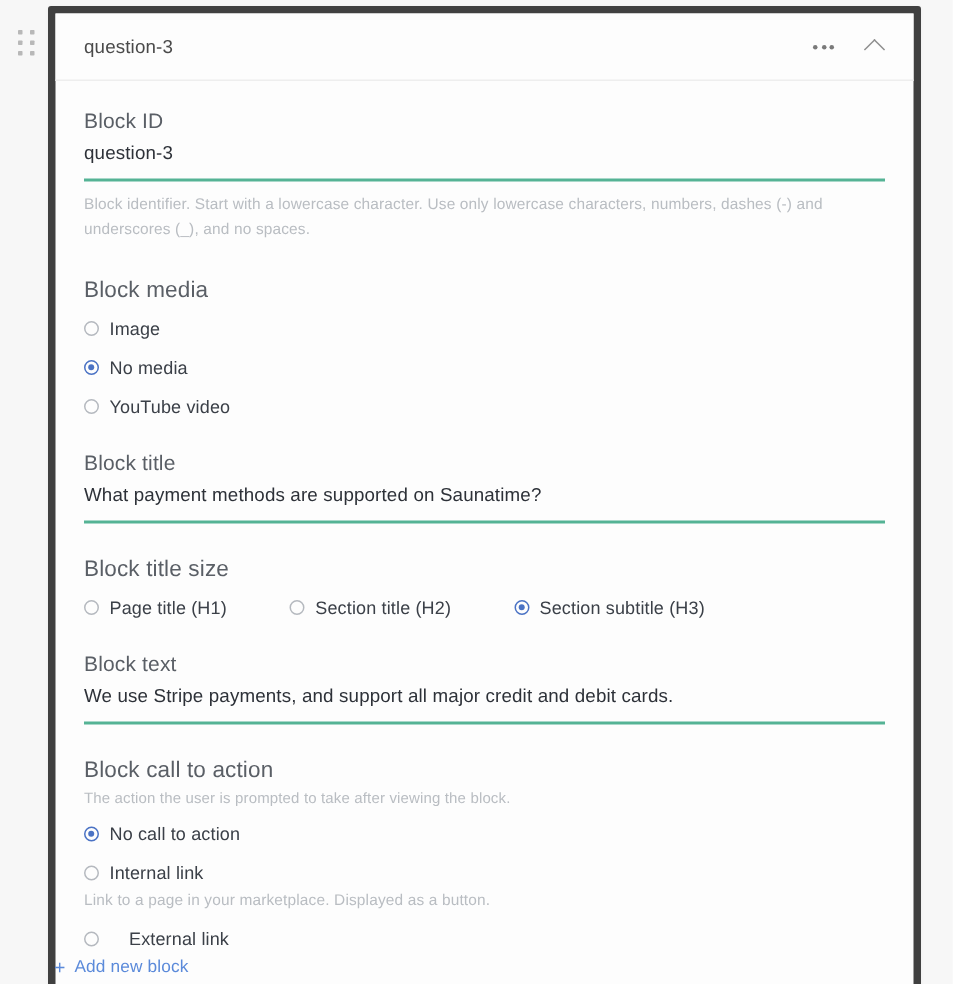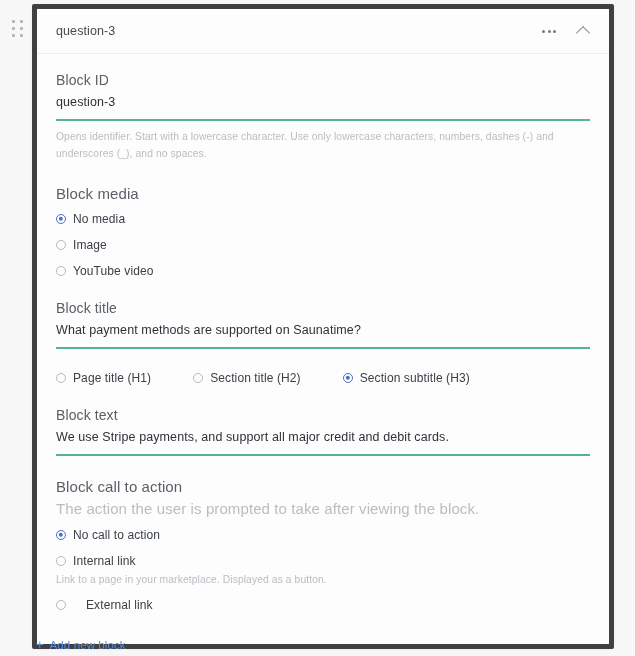--- a/index.html
+++ b/index.html
@@ -142,21 +142,21 @@
     margin-top: 22px;
   }
   .section-label {
     font-size: 15px;
     color: #5a5f66;
     letter-spacing: 0.1px;
     margin-bottom: 10px;
     font-weight: 400;
   }
   .section-sublabel {
-    font-size: 15px;
+    font-size: 10px;
     color: #b9bdc2;
     letter-spacing: 0.1px;
     margin-top: -5px;
     margin-bottom: 11px;
   }
 
   
   .radio-row {
     display: flex;
     align-items: center;
@@ -261,47 +261,48 @@
         </div>
       </div>
     </div>
 
     <div class="card-body">
 
       <div>
         <div class="field-label">Block ID</div>
         <div class="field-value">question-3</div>
         <div class="underline"></div>
-        <div class="helper">Opens identifier. Start with a lowercase character. Use only lowercase characters, numbers, dashes (-) and underscores (_), and no spaces.</div>
+        <div class="helper">Block identifier. Start with a lowercase character. Use only lowercase characters, numbers, dashes (-) and underscores (_), and no spaces.</div>
       </div>
 
       <div class="section">
         <div class="section-label">Block media</div>
 
+        <div class="radio-row">
+          <span class="radio-mark"></span>
+          <span class="radio-label">Image</span>
+        </div>
         <div class="radio-row">
           <span class="radio-mark checked"></span>
           <span class="radio-label">No media</span>
         </div>
         <div class="radio-row">
           <span class="radio-mark"></span>
-          <span class="radio-label">Image</span>
-        </div>
-        <div class="radio-row">
-          <span class="radio-mark"></span>
           <span class="radio-label">YouTube video</span>
         </div>
       </div>
 
       <div class="section">
         <div class="field-label">Block title</div>
         <div class="field-value">What payment methods are supported on Saunatime?</div>
         <div class="underline"></div>
       </div>
 
       <div class="section">
+        <div class="section-label">Block title size</div>
         <div class="radio-inline">
           <div class="radio-row">
             <span class="radio-mark"></span>
             <span class="radio-label">Page title (H1)</span>
           </div>
           <div class="radio-row">
             <span class="radio-mark"></span>
             <span class="radio-label">Section title (H2)</span>
           </div>
           <div class="radio-row">

